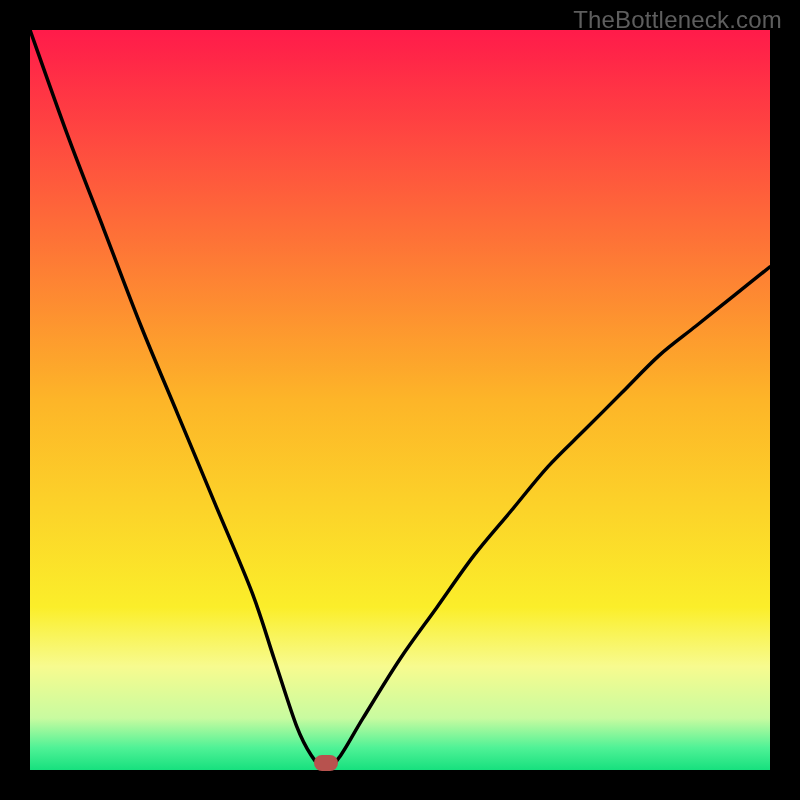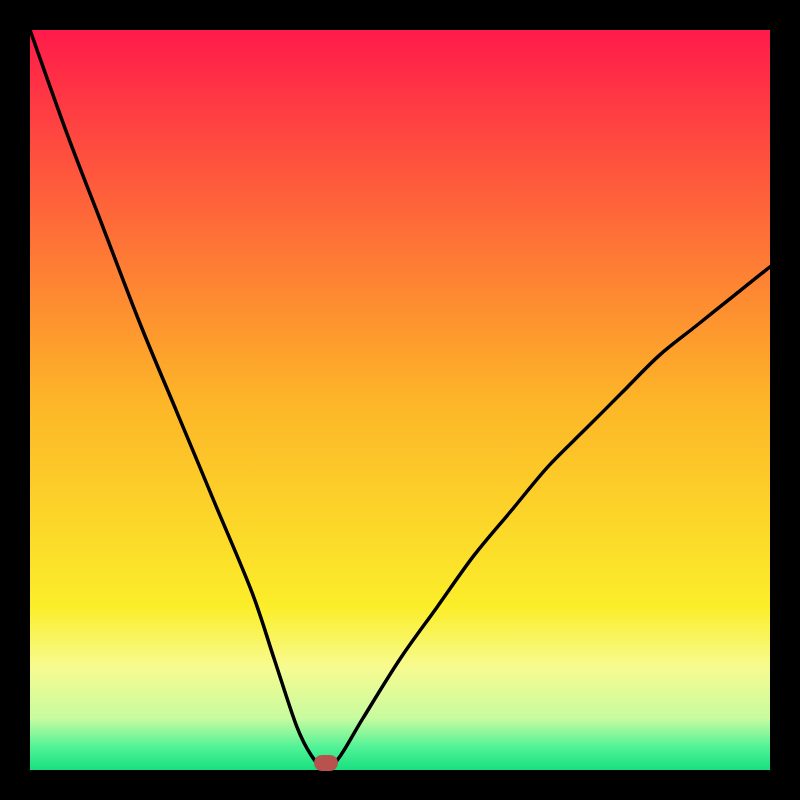--- a/index.html
+++ b/index.html
@@ -57,20 +57,21 @@
     border-radius: 8px;
     transform: translate(-50%, -50%);
     z-index: 5;
   }
 </style>
 </head>
 <body>
 
 <div class="frame">
 
+  <div class="watermark">TheBottleneck.com</div>
 
   <div class="plot-area">
 
     <svg class="gradient" viewBox="0 0 740 740" preserveAspectRatio="none">
       <defs>
         <linearGradient id="bg-grad" x1="0" y1="0" x2="0" y2="1">
             <stop offset="0%" stop-color="#ff1b4a"></stop>
             <stop offset="50%" stop-color="#fdb528"></stop>
             <stop offset="78%" stop-color="#fbee2a"></stop>
             <stop offset="86%" stop-color="#f7fb8f"></stop>

